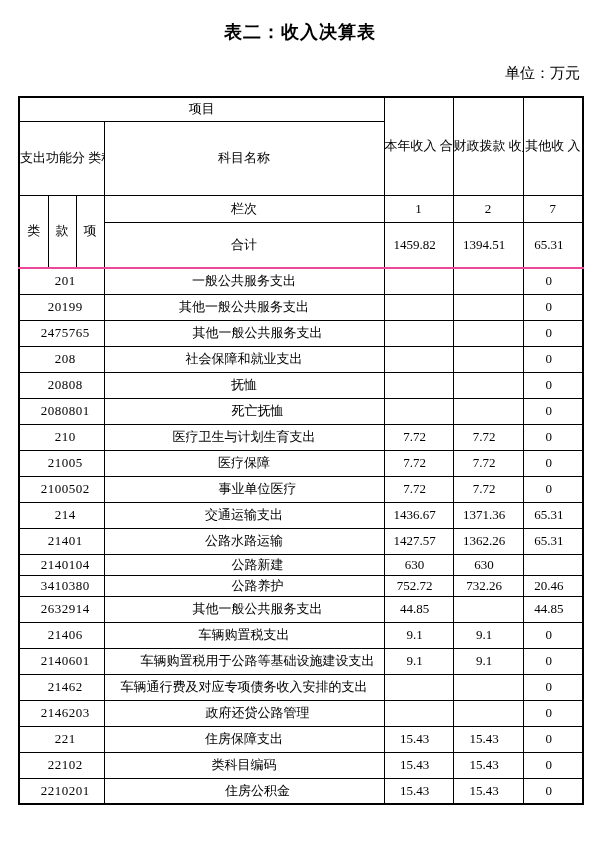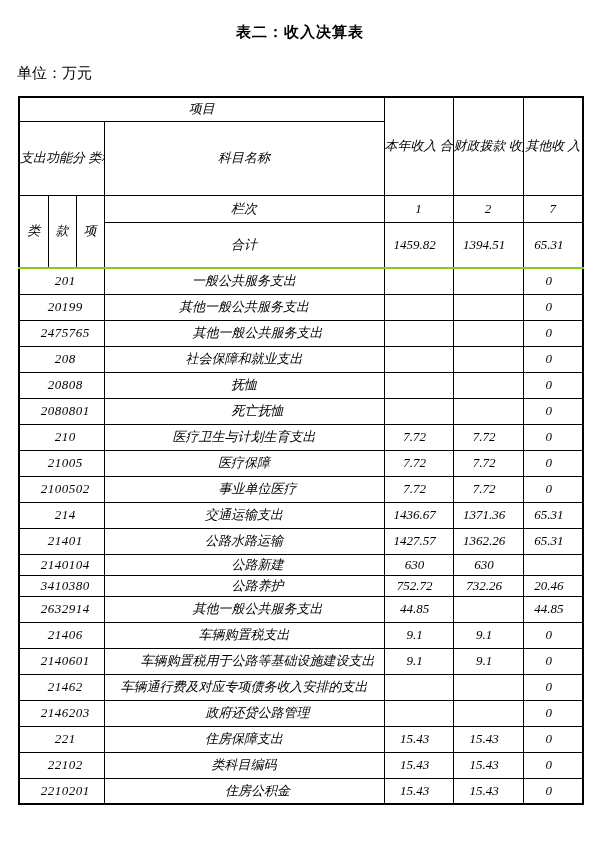--- a/index.html
+++ b/index.html
@@ -7,55 +7,54 @@
   body {
     width: 600px; height: 847px;
     font-family: "Liberation Serif", "DejaVu Serif", serif;
     color: #000;
     overflow: hidden;
     position: relative;
   }
   .doc-title {
     padding-top: 19px;
     text-align: center;
-    font-size: 15px;
+    font-size: 18px;
     font-weight: bold;
     letter-spacing: 1px;
     line-height: 26px;
   }
   .unit-line {
     margin: 18px 20px 0 17px;
-    text-align: left;
+    text-align: right;
     font-size: 15px;
     line-height: 20px;
   }
   table.report {
     border-collapse: collapse;
     table-layout: fixed;
     margin: 13px 0 0 18px;
     width: 564px;
     border: 2px solid #000;
-    font-style: italic;
   }
   table.report td {
     border: 1px solid #000;
     font-size: 13px;
     text-align: center;
     vertical-align: middle;
     overflow: hidden;
     white-space: nowrap;
   }
   td.wrap { white-space: pre-line; line-height: 1.45; }
   tr.r-project { height: 24px; }
   tr.r-codehdr { height: 74px; }
   tr.r-lanci   { height: 27px; }
   tr.r-heji    { height: 46px; }
   tbody tr { height: 26px; }
   tbody tr.short { height: 21px; }
-  tbody tr:first-child td { border-top: 2px solid #84cc16; }
+  tbody tr:first-child td { border-top: 2px solid #ec4899; }
   td.code { text-align: left; padding-left: 7px; letter-spacing: 0.5px; }
   td.name { text-align: left; }
   td.name.indent { padding-left: 27px; }
   td.num { text-align: right; padding-right: 8px; }
 </style>
 </head>
 <body>
 
 <div class="doc-title">表二：收入决算表</div>
 

